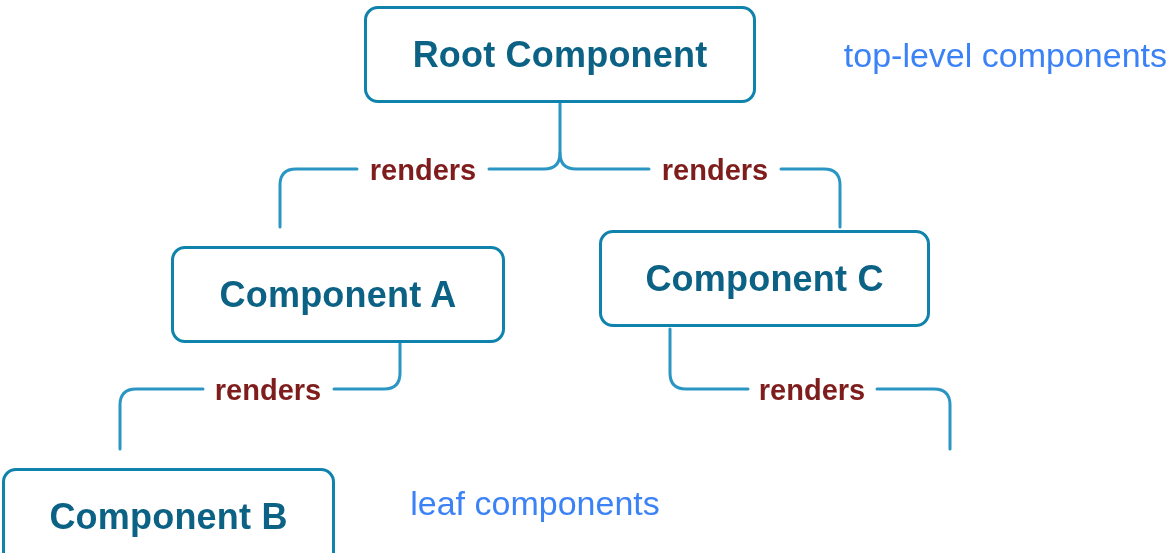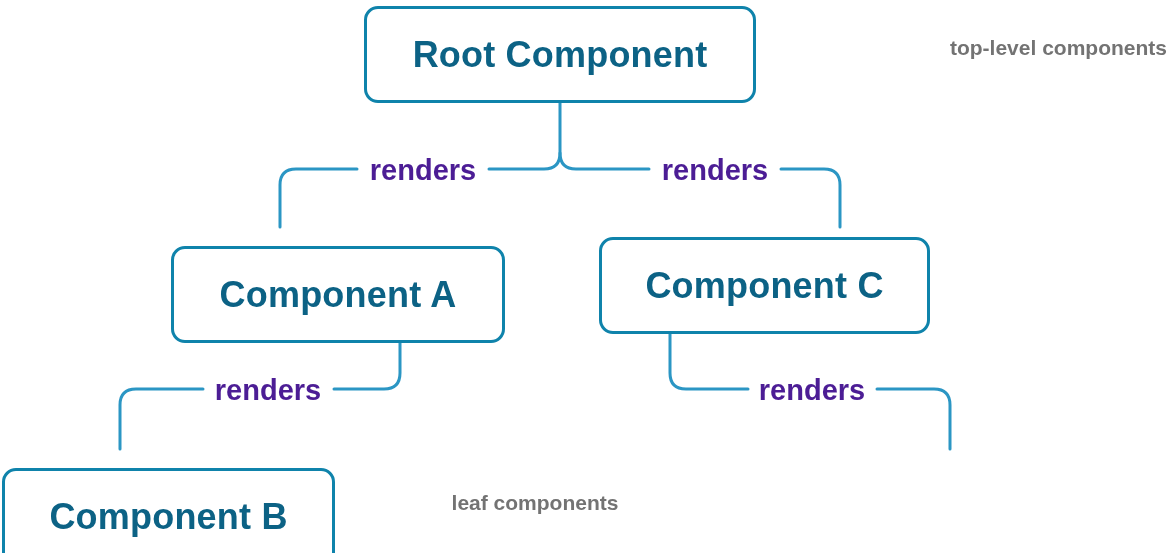--- a/index.html
+++ b/index.html
@@ -34,42 +34,42 @@
     display: flex;
     align-items: center;
     justify-content: center;
     color: #0c6285;
     font-size: 36px;
     font-weight: 700;
     letter-spacing: 0.2px;
   }
   .node-root { left: 364px; top: 6px;   width: 392px; height: 97px; }
   .node-a    { left: 171px; top: 230px; width: 334px; height: 97px; margin-top: 16px; }
-  .node-c    { left: 599px; top: 237px; width: 331px; height: 97px; }
+  .node-c    { left: 599px; top: 230px; width: 331px; height: 97px; }
   .node-b    { left: 2px;   top: 452px; width: 333px; height: 98px; margin-top: 16px; }
   .node-d    { left: 729px; top: 452px; width: 331px; height: 98px; }
   .edge-label {
     position: absolute;
     transform: translate(-50%, -50%);
-    color: #4c1d95;
+    color: #7f1d1d;
     font-size: 29px;
     font-weight: 700;
     white-space: nowrap;
     background: #ffffff;
     padding: 0 4px;
   }
   .edge-label-1 { left: 423px; top: 170px; }
   .edge-label-2 { left: 715px; top: 170px; }
   .edge-label-3 { left: 268px; top: 390px; }
   .edge-label-4 { left: 812px; top: 390px; }
   .annotation {
     position: absolute;
-    color: #737373;
-    font-size: 21px;
-    font-weight: 700;
+    color: #3b82f6;
+    font-size: 34px;
+    font-weight: 400;
     white-space: nowrap;
   }
   .annotation-top { right: 2px; top: 36px; }
   .annotation-leaf { left: 535px; top: 503px; transform: translate(-50%, -50%); }
 </style>
 </head>
 <body>
 
 <div class="canvas">
 

